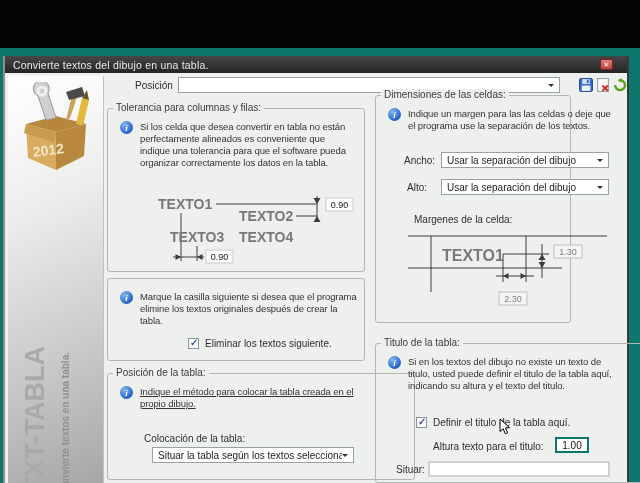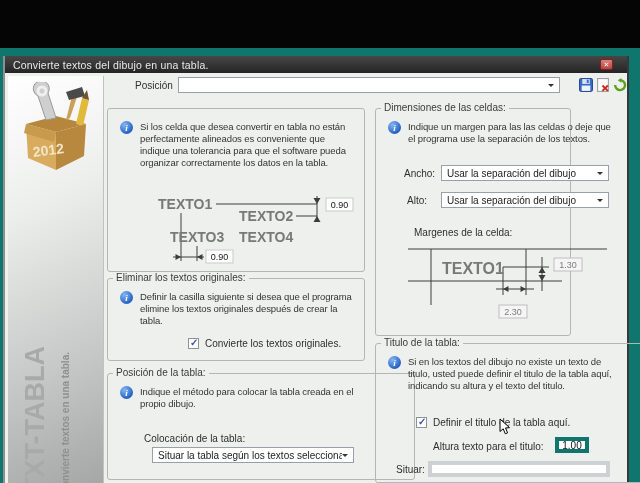--- a/index.html
+++ b/index.html
@@ -40,21 +40,21 @@
     background:radial-gradient(circle at 35% 30%,#86b7f3,#1d5cc0 75%);color:#fff;
     font:italic bold 9px "Liberation Serif", serif;display:flex;align-items:center;
     justify-content:center;}
   .itext{font-size:9.5px;color:#333;line-height:1.28;margin:0;letter-spacing:-.1px;}
   .cbrow{position:absolute;display:flex;align-items:center;gap:6px;}
   .cb{width:11px;height:11px;background:#fff;border:1px solid #8c949a;position:relative;
     cursor:pointer;flex:0 0 11px;}
   .cb.checked::after{content:"✓";position:absolute;left:1px;top:-2px;font-size:10px;
     font-weight:bold;color:#3d55a5;}
   .cblbl{font-size:10px;color:#2e2e2e;}
-  .tinput{position:absolute;background:#fff;border:4px solid #0f766e;font-size:10px;
+  .tinput{position:absolute;background:#fff;border:2px solid #0f766e;font-size:10px;
     color:#111;padding:0 3px;font-family:inherit;}
   
   .diag line{stroke:#3c3c3c;stroke-width:1;}
   .diag .dt{font-weight:bold;fill:#777877;}
   .diag .box{fill:#fefefe;stroke:#c9c9c9;}
   .diag .boxg{fill:#f4f5f4;stroke:#bdbdbd;}
   .diag .dv{font-size:9px;fill:#161616;text-anchor:middle;}
   .diag .dvg{font-size:9px;fill:#7c7c7c;text-anchor:middle;}
   .diag polygon{fill:#3c3c3c;}
   
@@ -115,20 +115,21 @@
     </svg>
   </span>
   <span class="toolbtn" style="left:608px;top:22px;">
     <svg width="14" height="14" viewBox="0 0 13 13">
       <path d="M6.5 2 A4.6 4.6 0 1 1 2 6.5" fill="none" stroke="#5aa21c" stroke-width="2.2"></path>
       <polygon points="7.8,0 7.8,4.4 4.4,2.2" fill="#5aa21c"></polygon>
     </svg>
   </span>
 
   <div class="grp" style="left:102px;top:52px;width:258px;height:164px;">
+    <span class="legend">Tolerancia para columnas y filas:</span>
     <div class="info" style="left:12px;top:12px;width:236px;">
       <span class="iicon">i</span>
       <p class="itext" style="width:218px;">Si los celda que desea convertir en tabla no están perfectamente alineados es conveniente que indique una tolerancia para que el software pueda organizar correctamente los datos en la tabla.</p>
     </div>
     <svg class="diag" style="position:absolute;left:12px;top:82px;" width="235" height="76" viewBox="0 0 235 76">
       <line x1="96" y1="13" x2="197" y2="13"></line>
       <line x1="176" y1="25" x2="197" y2="25"></line>
       <line x1="197" y1="5" x2="197" y2="31"></line>
       <polygon points="197,13 193.5,7 200.5,7"></polygon>
       <polygon points="197,25 193.5,31 200.5,31"></polygon>
@@ -146,45 +147,44 @@
         <text x="219.5" y="17" class="dv">0.90</text>
       </g>
       <g>
         <rect class="box" x="86" y="59" width="27" height="13"></rect>
         <text x="99.5" y="69" class="dv">0.90</text>
       </g>
     </svg>
   </div>
 
   <div class="grp" style="left:102px;top:222px;width:258px;height:83px;">
-    <span class="legend">Eliminar los textos originales:</span>
     <div class="info" style="left:12px;top:12px;width:240px;">
       <span class="iicon">i</span>
-      <p class="itext" style="width:222px;">Definir la casilla siguiente si desea que el programa elimine los textos originales después de crear la tabla.</p>
+      <p class="itext" style="width:222px;">Marque la casilla siguiente si desea que el programa elimine los textos originales después de crear la tabla.</p>
     </div>
     <div class="cbrow" style="left:80px;top:59px;">
       <span class="cb checked"></span>
-      <span class="cblbl">Convierte los textos originales.</span>
+      <span class="cblbl">Eliminar los textos siguiente.</span>
     </div>
   </div>
 
   <div class="grp" style="left:102px;top:317px;width:308px;height:107px;">
     <span class="legend">Posición de la tabla:</span>
     <div class="info" style="left:12px;top:12px;width:240px;">
       <span class="iicon">i</span>
-      <p class="itext" style="width:220px;">Indique el método para colocar la tabla creada en el propio dibujo.</p>
+      <p class="itext" style="width:220px;text-decoration:underline;">Indique el método para colocar la tabla creada en el propio dibujo.</p>
     </div>
     <span class="lbl" style="left:36px;top:59px;">Colocación de la tabla:</span>
     <div class="combo" style="left:44px;top:73px;width:202px;height:16px;">
       <span class="cval">Situar la tabla según los textos seleccionados</span>
       <span class="arrow"></span>
     </div>
   </div>
 
-  <div class="grp" style="left:370px;top:52px;width:196px;height:228px;">
+  <div class="grp" style="left:370px;top:39px;width:196px;height:228px;">
     <span class="legend">Dimensiones de las celdas:</span>
     <div class="info" style="left:12px;top:12px;width:224px;">
       <span class="iicon">i</span>
       <p class="itext" style="width:206px;">Indique un margen para las las celdas o deje que el programa use la separación de los textos.</p>
     </div>
     <span class="lbl" style="left:28px;top:59px;">Ancho:</span>
     <div class="combo" style="left:65px;top:56px;width:168px;height:16px;">
       <span class="cval">Usar la separación del dibujo</span>
       <span class="arrow"></span>
     </div>

